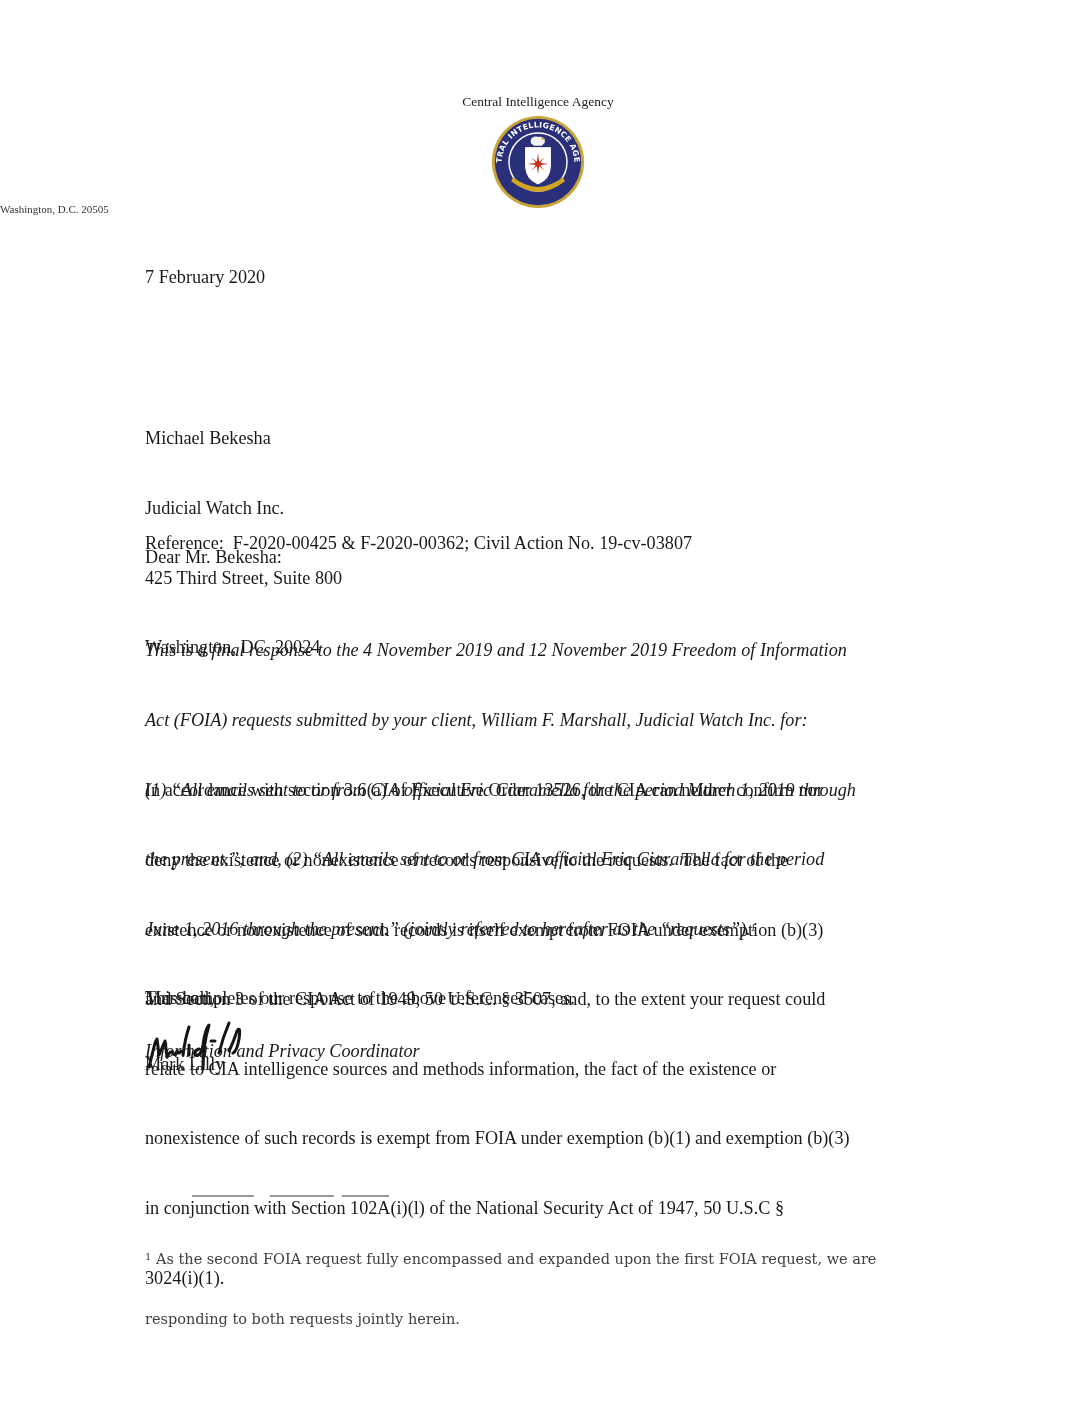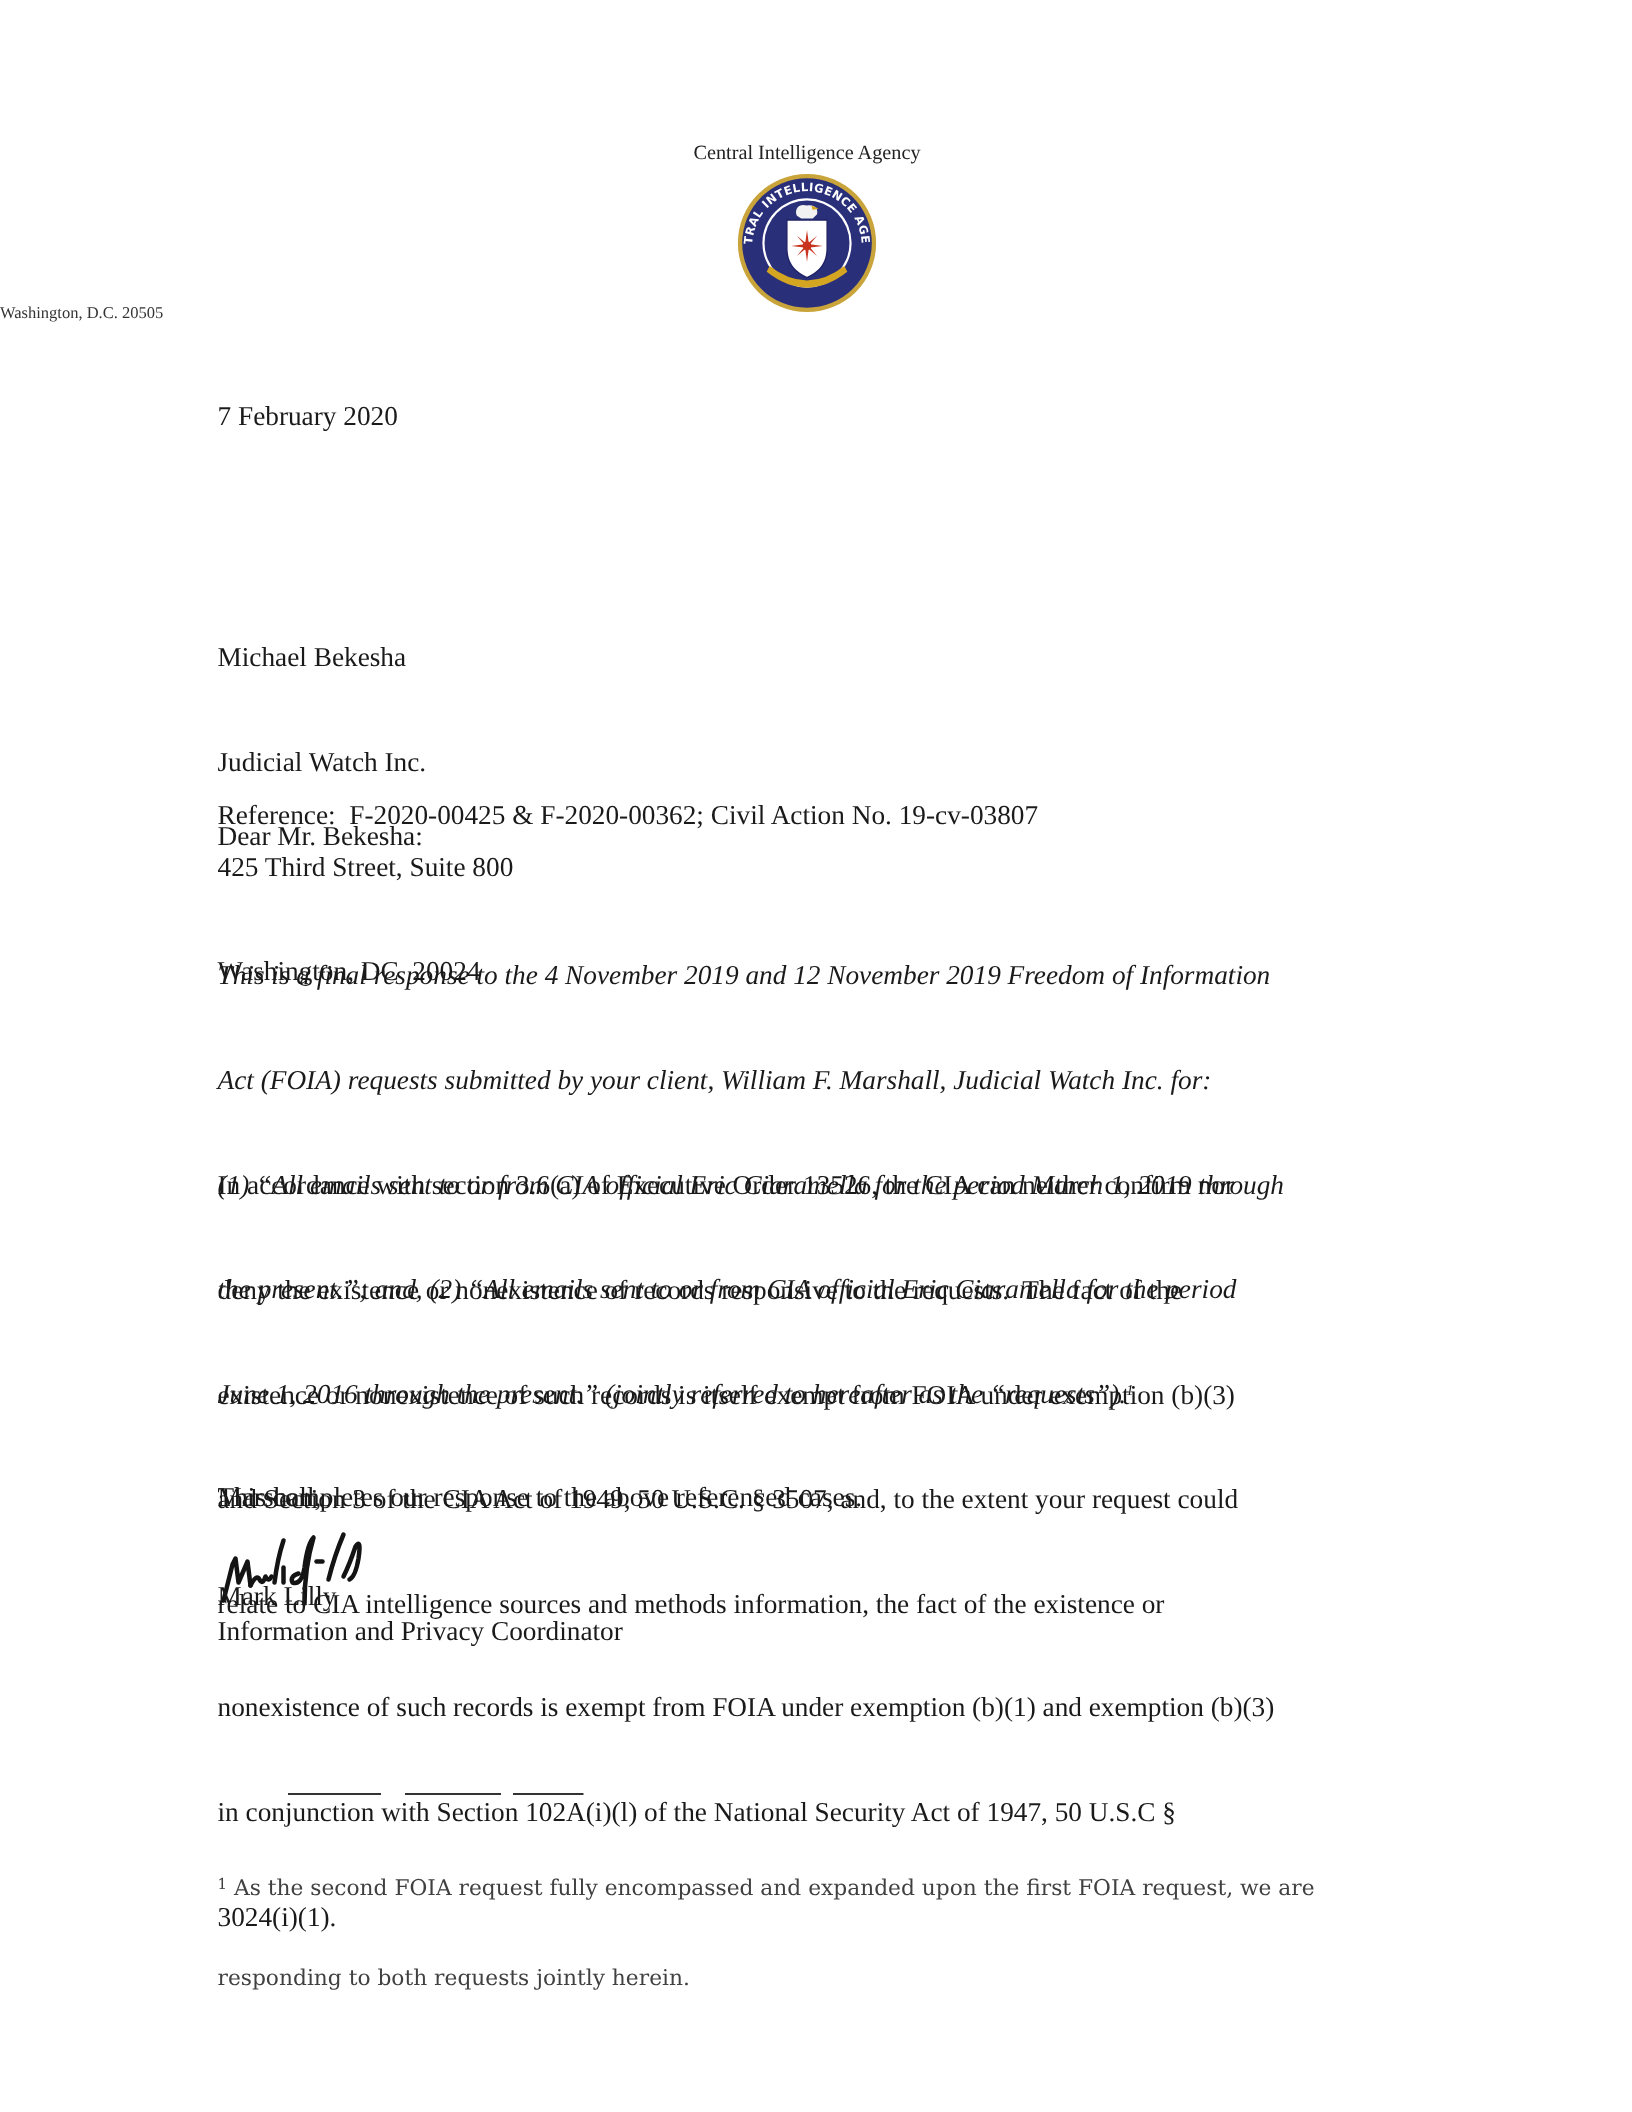--- a/index.html
+++ b/index.html
@@ -14,21 +14,21 @@
     .date { top: 266px; text-align: center; }
     .addr { top: 381px; }
     .ref { top: 500px; margin-top: 32px; }
     .salut { top: 546px; font-family: Liberation Serif, serif; }
     .para1 { top: 593px; font-style: italic; }
     .para2 { top: 733px; }
     .para3 { top: 941px; }
     .sinc { top: 987px; }
     .sig { left: 145px; top: 1015px; width: 140px; height: 58px; }
     .signame { top: 1053px; }
-    .sigtitle { top: 1076px; }
+    .sigtitle { top: 1040px; font-style: italic; }
     .fnrule { left: 192px; top: 1195px; height: 1px; }
     .fn { left: 145px; top: 1209px; font-size: 14.5px; line-height: 20px; white-space: pre; font-family: "DejaVu Serif", serif; color: #404040; }
     sup.fnmark { font-size: 10px; vertical-align: top; position: relative; top: -2px; }
   </style>
 </head>
 <body>
 
 <div class="abs agency">Central Intelligence Agency</div>
 
 <svg class="abs seal" viewBox="0 0 100 100">

